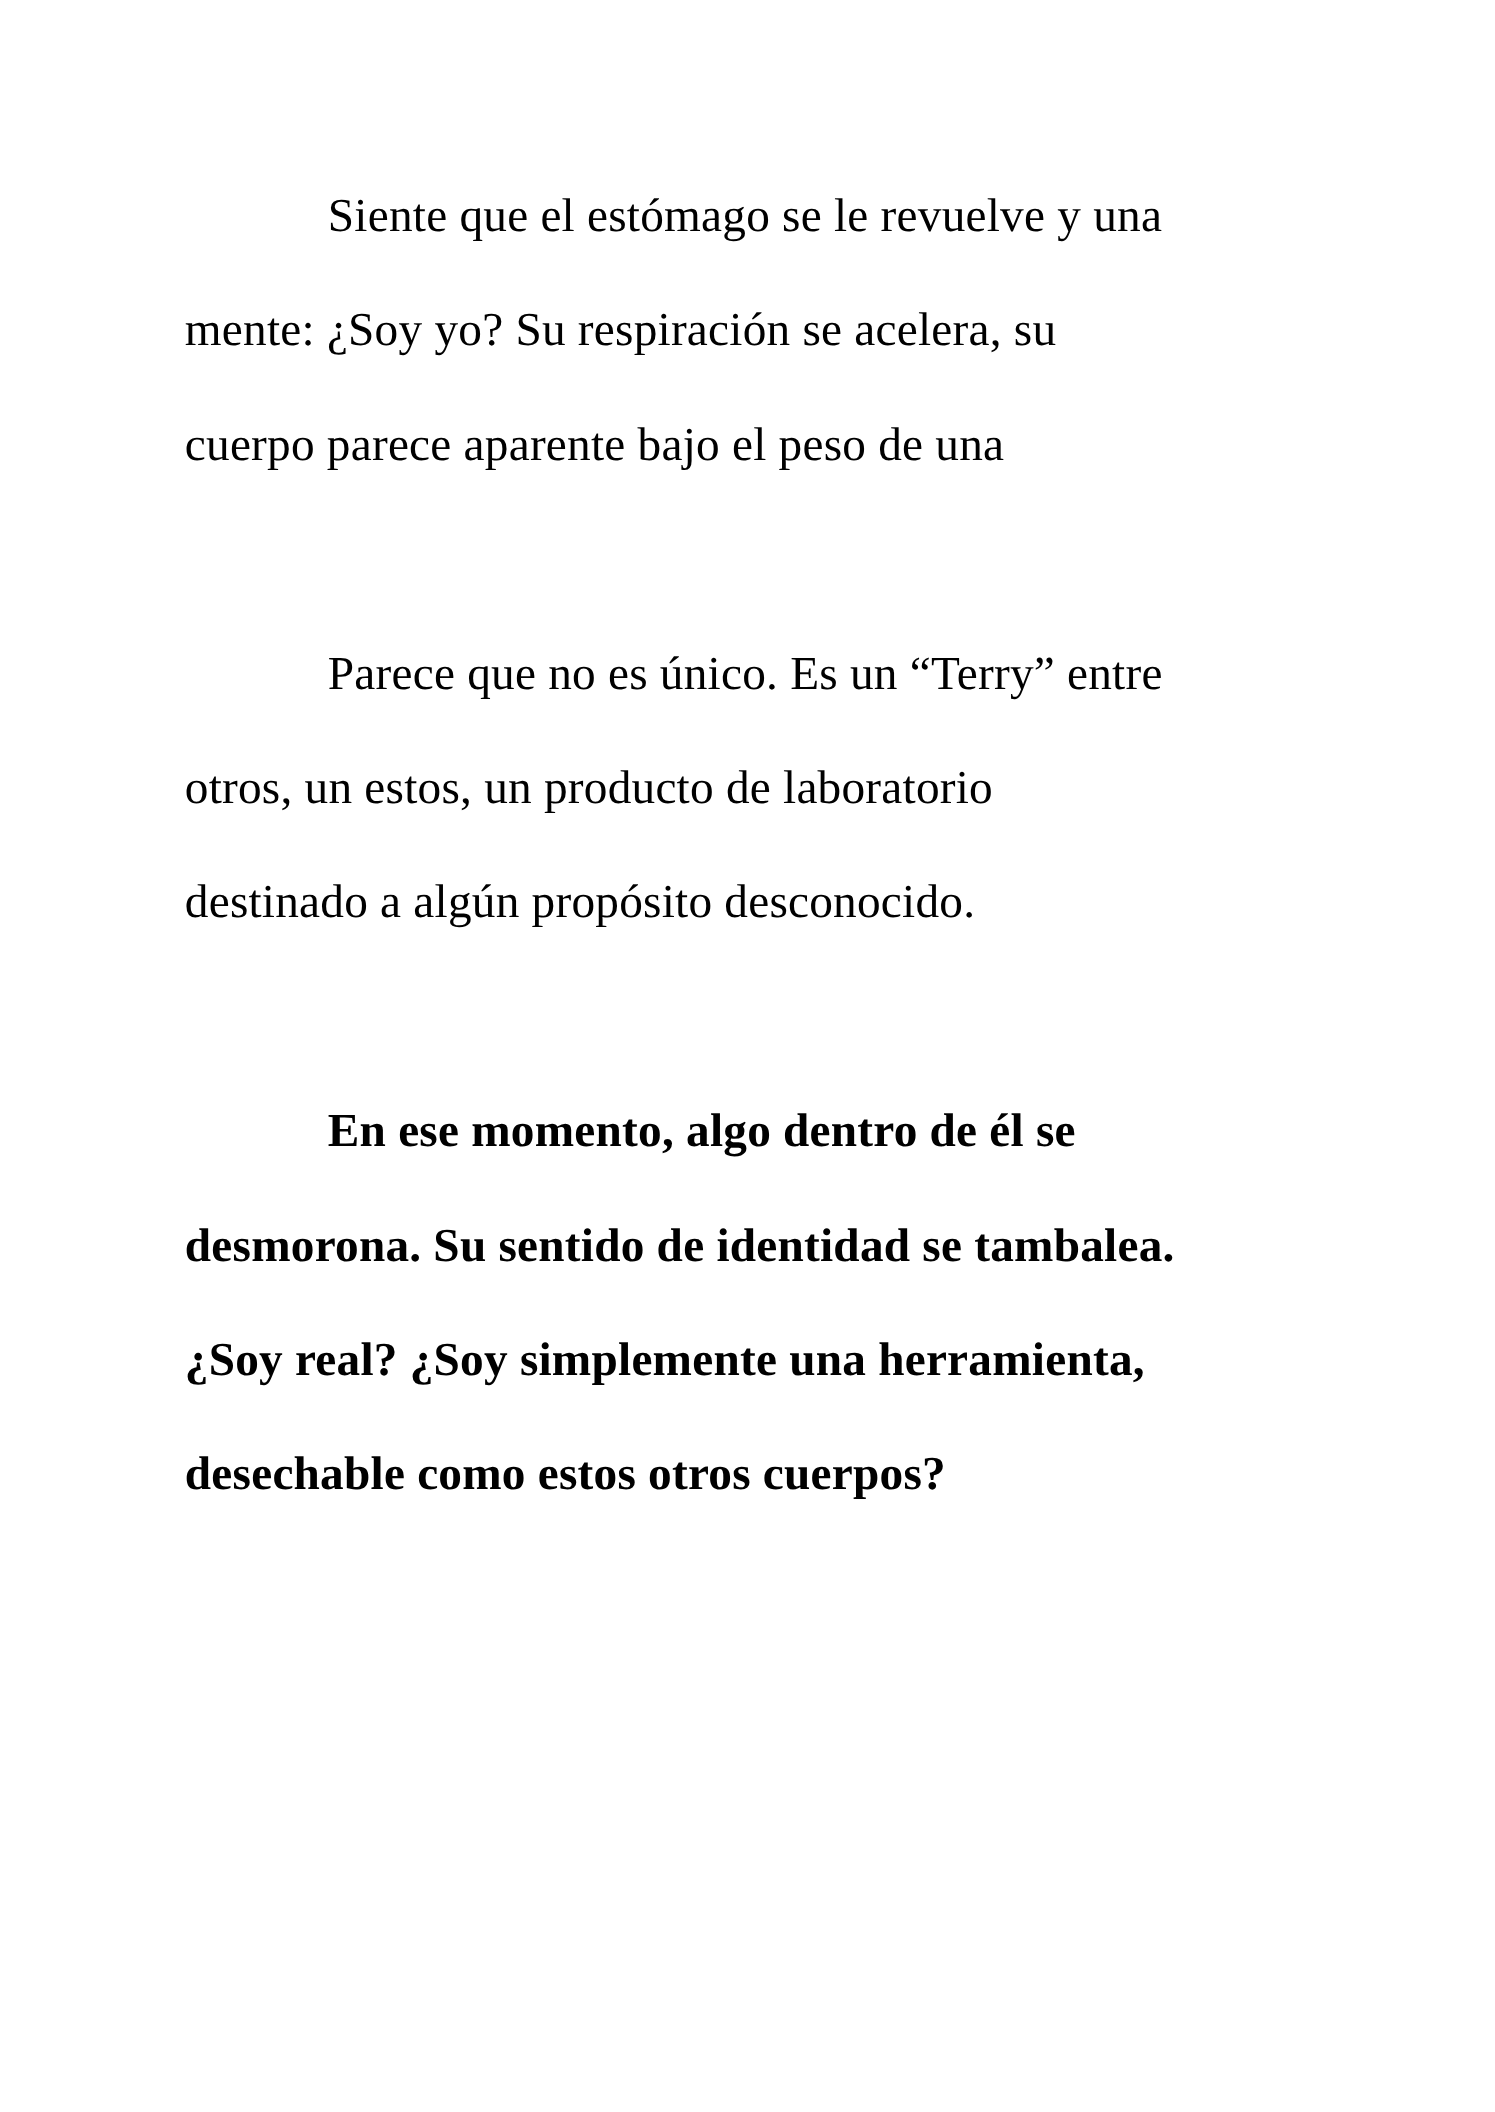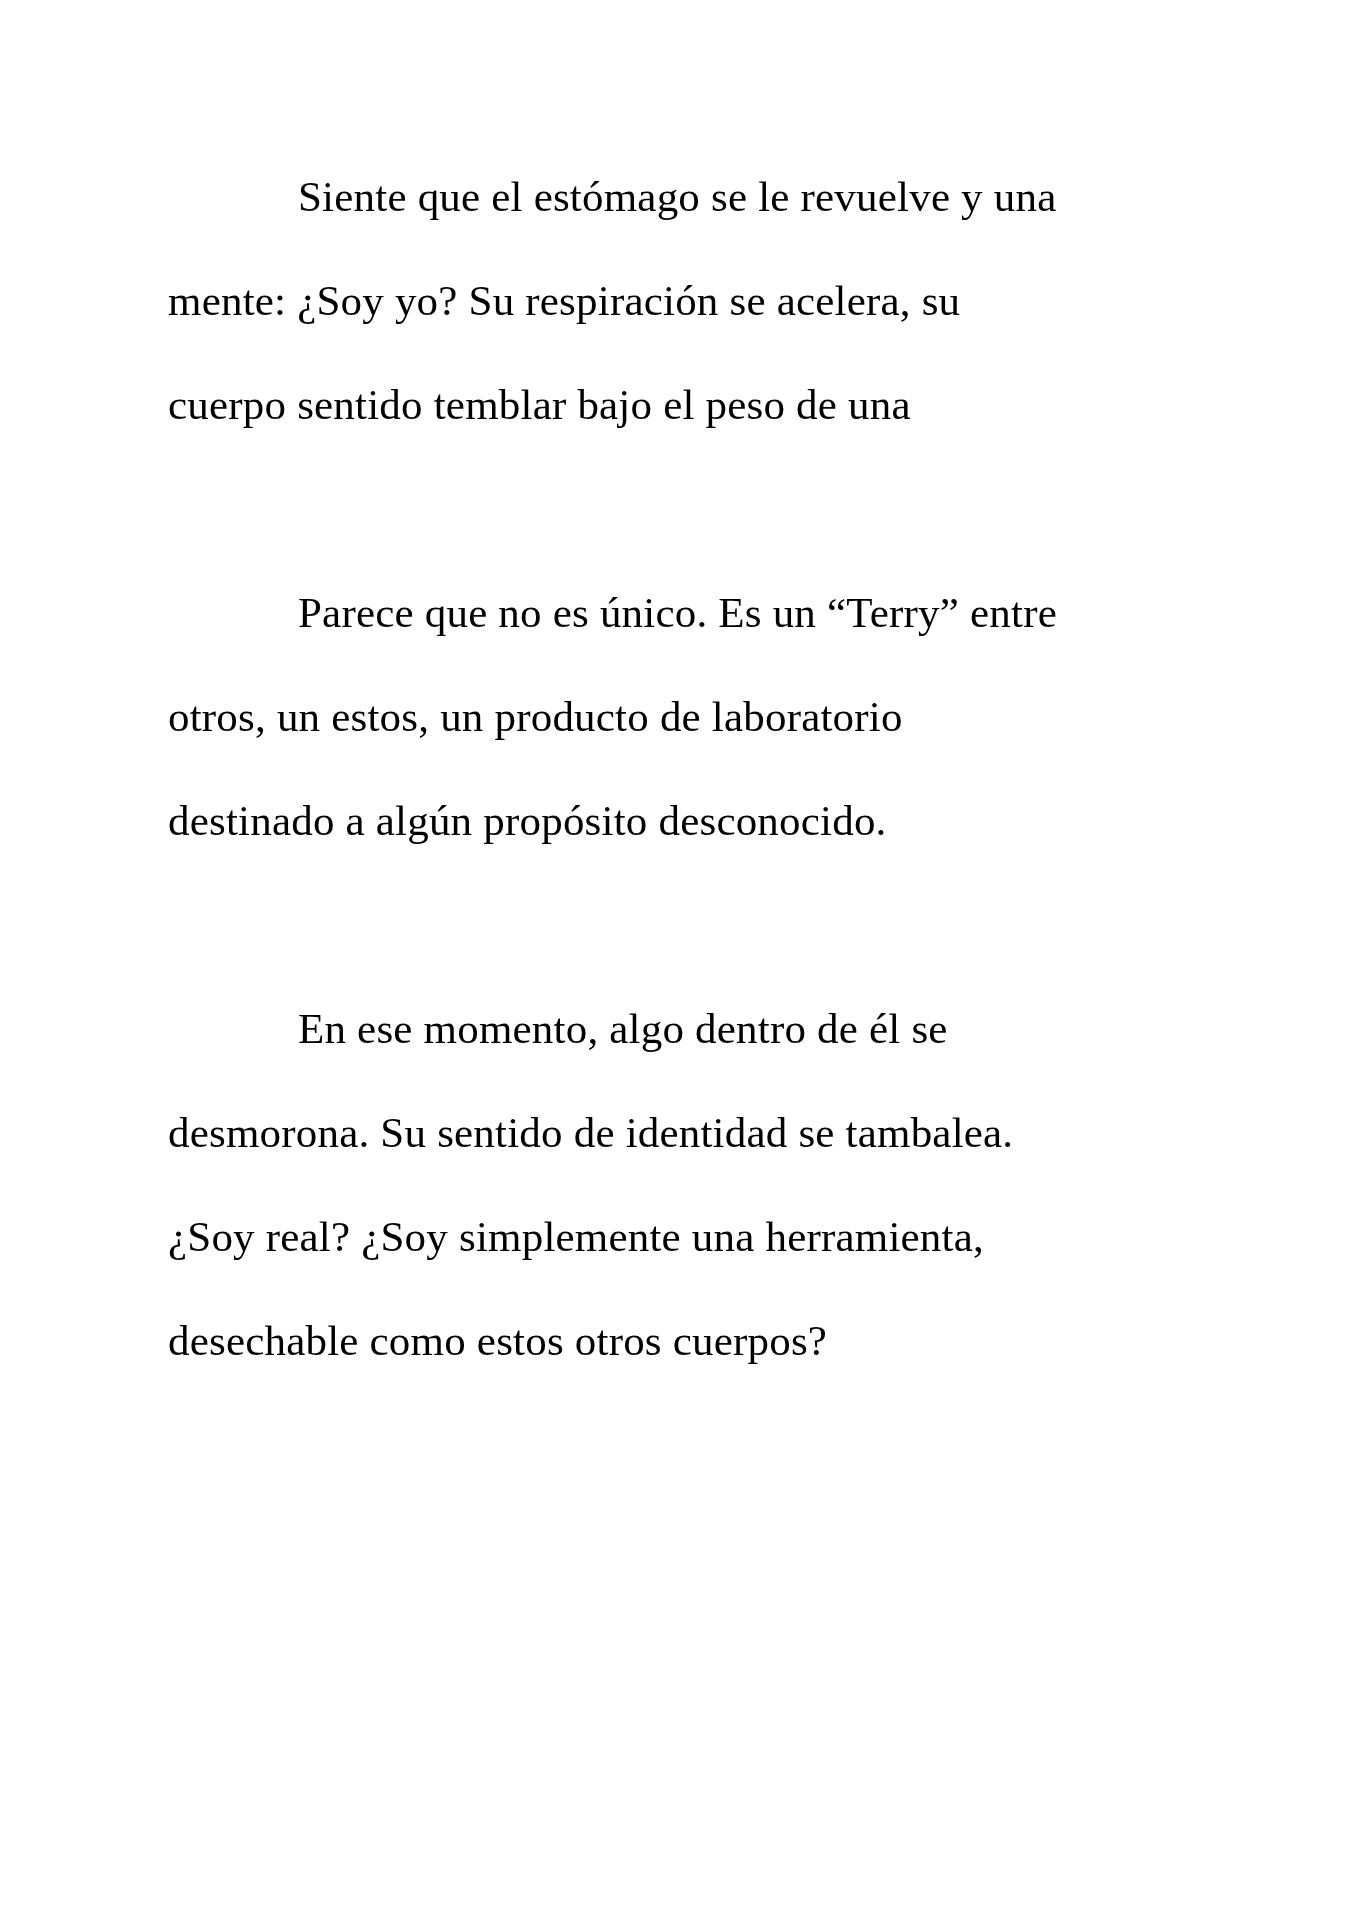--- a/index.html
+++ b/index.html
@@ -25,20 +25,21 @@
     top: 145px;
     left: 168px;
     width: 1000px;
   }
   .paragraph {
     margin: 0 0 104px 0;
     padding: 0;
   }
   .paragraph:last-child {
     margin-bottom: 0;
+    font-weight: bold;
   }
   .line {
     display: block;
     height: 104px;
     line-height: 104px;
     font-size: 43px;
     letter-spacing: 0.2px;
     white-space: nowrap;
     color: #000000;
   }
@@ -48,21 +49,21 @@
 </style>
 </head>
 <body>
 
 <div class="page">
   <div class="text-block">
 
     <div class="paragraph">
       <span class="line first">Siente que el estómago se le revuelve y una</span>
       <span class="line">mente: ¿Soy yo? Su respiración se acelera, su</span>
-      <span class="line">cuerpo sentido temblar bajo el peso de una</span>
+      <span class="line">cuerpo parece aparente bajo el peso de una</span>
     </div>
 
     <div class="paragraph">
       <span class="line first">Parece que no es único. Es un “Terry” entre</span>
       <span class="line">otros, un estos, un producto de laboratorio</span>
       <span class="line">destinado a algún propósito desconocido.</span>
     </div>
 
     <div class="paragraph">
       <span class="line first">En ese momento, algo dentro de él se</span>

